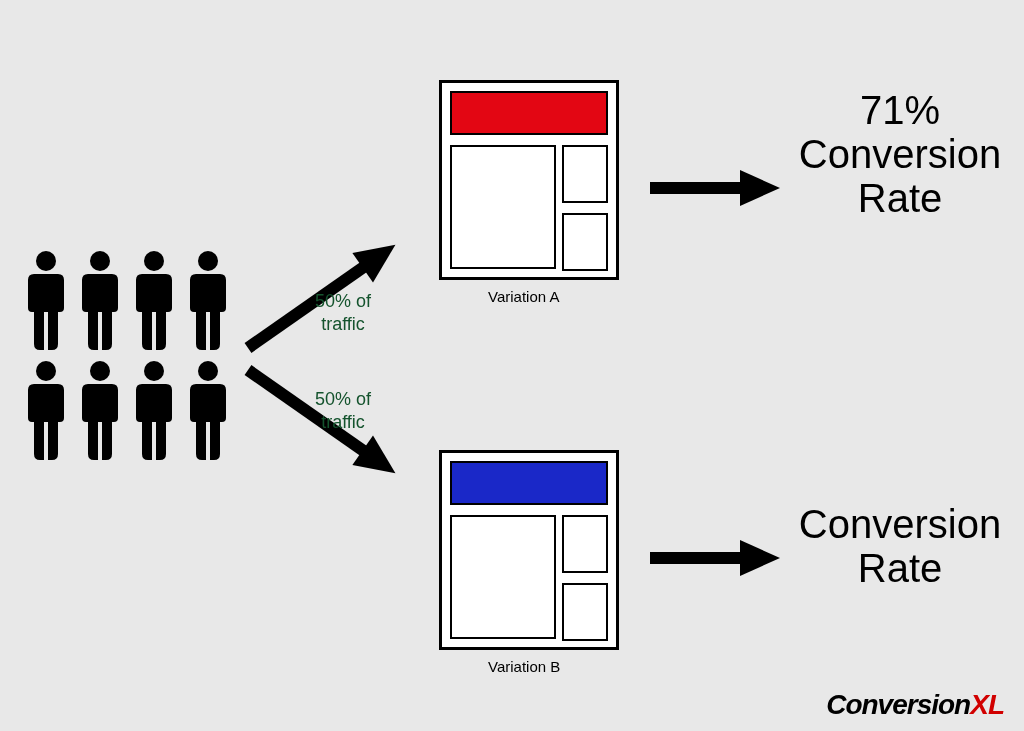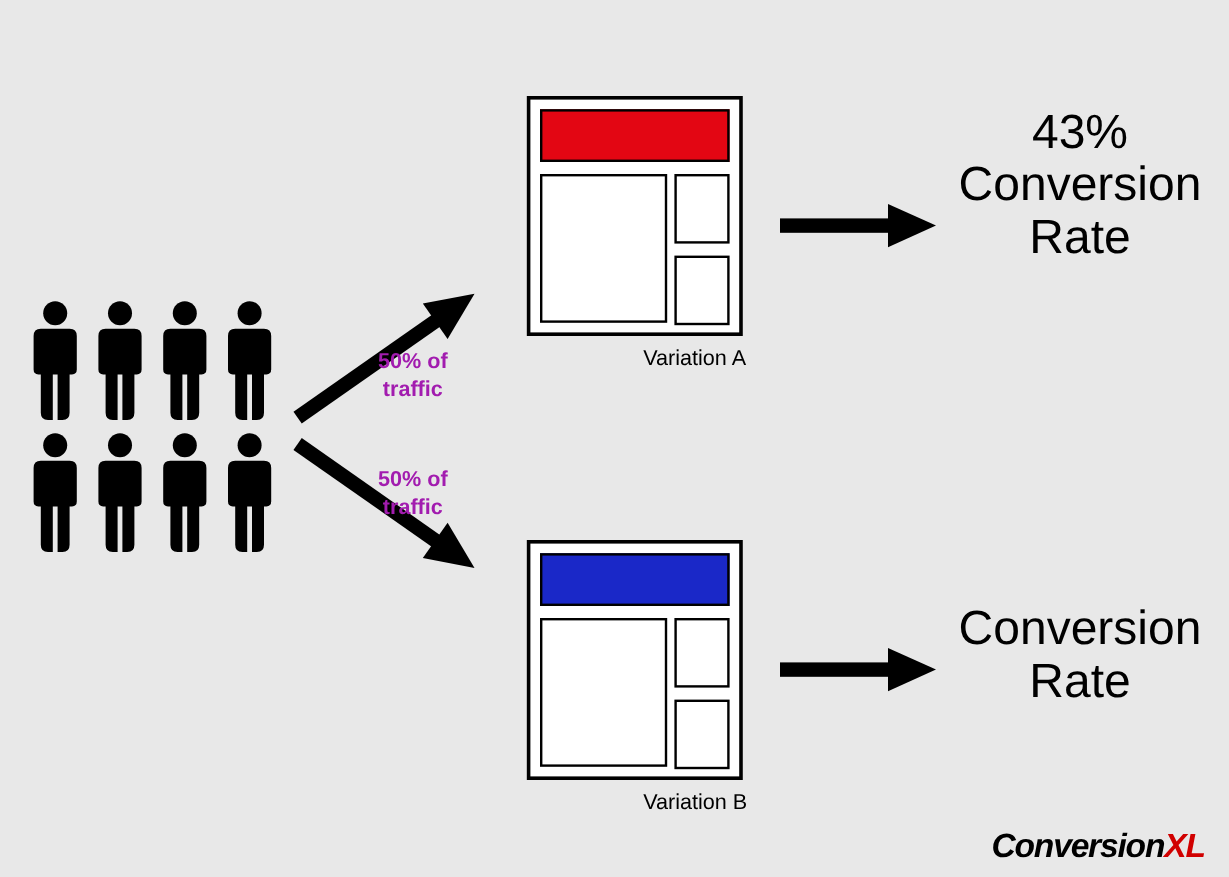--- a/index.html
+++ b/index.html
@@ -24,22 +24,22 @@
     gap: 6px;
   }
   .person-icon svg { display: block; }
   .split-arrow { position: absolute; }
   .split-arrow svg { display: block; }
   .split-label {
     position: absolute;
     font-size: 18px;
     line-height: 1.25;
     text-align: center;
-    color: #a21caf;
-    font-weight: 700;
+    color: #14532d;
+    font-weight: 400;
   }
   .wireframe {
     position: absolute;
     width: 180px;
     height: 200px;
     background: #fff;
     border: 3px solid #000;
   }
   .wf-header {
     position: absolute;
@@ -71,24 +71,23 @@
     position: absolute;
     top: 130px;
     right: 8px;
     width: 46px;
     height: 58px;
     border: 2.5px solid #000;
     background: #fff;
   }
   .wf-caption {
     position: absolute;
-    font-size: 18px;
+    font-size: 15px;
     color: #000;
     font-weight: 300;
-    margin-left: 48px;
   }
   .result-arrow { position: absolute; }
   .result-arrow svg { display: block; }
   .result-text {
     position: absolute;
     font-size: 40px;
     line-height: 1.1;
     text-align: center;
     color: #000;
     font-weight: 300;
@@ -206,21 +205,21 @@
 </div>
 <div class="wf-caption" style="left:488px; top:658px;text-align:right;">Variation B</div>
 
 <div class="result-arrow" style="left:650px; top:168px;">
   <svg width="130" height="40" viewBox="0 0 130 40">
     <rect x="0" y="14" width="95" height="12" fill="#000"></rect>
     <polygon points="90,2 130,20 90,38" fill="#000"></polygon>
   </svg>
 </div>
 <div class="result-text" style="left:790px; top:88px; width:220px;">
-  <span>43%</span><br>
+  <span>71%</span><br>
   <span>Conversion</span><br>
   <span>Rate</span>
 </div>
 
 <div class="result-arrow" style="left:650px; top:538px;">
   <svg width="130" height="40" viewBox="0 0 130 40">
     <rect x="0" y="14" width="95" height="12" fill="#000"></rect>
     <polygon points="90,2 130,20 90,38" fill="#000"></polygon>
   </svg>
 </div>

